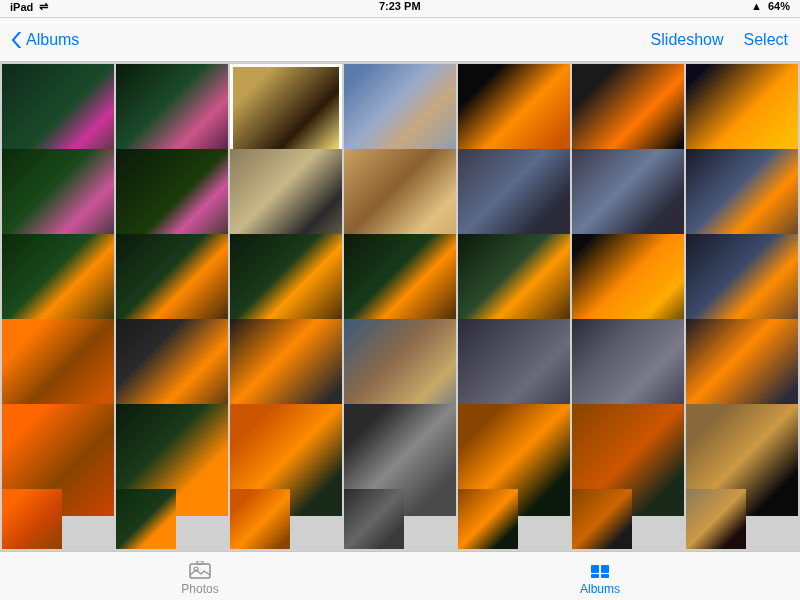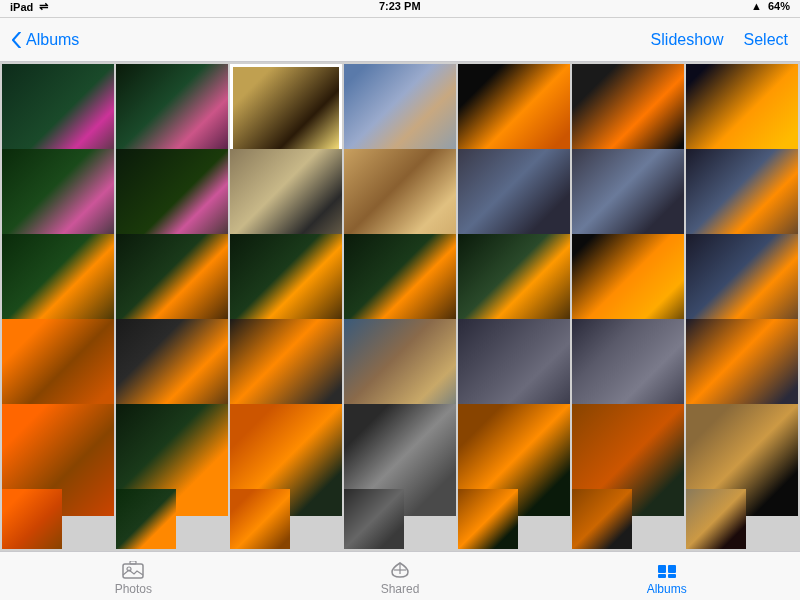--- a/index.html
+++ b/index.html
@@ -302,30 +302,20 @@
       <svg width="22" height="18" viewBox="0 0 22 18" fill="none">
         <rect x="1" y="3" width="20" height="14" rx="2" stroke="#8e8e93" stroke-width="1.5"></rect>
         <circle cx="7" cy="8" r="2" stroke="#8e8e93" stroke-width="1.2"></circle>
         <path d="M1 14 L7 9 L12 13 L15 10 L21 14" stroke="#8e8e93" stroke-width="1.2" fill="none"></path>
         <rect x="8" y="0" width="6" height="3" rx="1" stroke="#8e8e93" stroke-width="1.2"></rect>
       </svg>
     </div>
     <span class="tab-label">Photos</span>
   </div>
 
-  <div class="tab-item">
-    <div class="tab-icon">
-      <svg width="22" height="18" viewBox="0 0 22 18" fill="none">
-        <path d="M11 2 C11 2 3 7 3 11 C3 14 6 16 11 16 C16 16 19 14 19 11 C19 7 11 2 11 2Z" stroke="#8e8e93" stroke-width="1.5" fill="none"></path>
-        <path d="M11 2 L11 13" stroke="#8e8e93" stroke-width="1.2"></path>
-        <path d="M5 9 L17 9" stroke="#8e8e93" stroke-width="1.2"></path>
-      </svg>
-    </div>
-    <span class="tab-label">Shared</span>
-  </div>
 
   <div class="tab-item active">
     <div class="tab-icon">
       <svg width="22" height="18" viewBox="0 0 22 18" fill="none">
         <rect x="2" y="4" width="8" height="8" rx="1" fill="#007aff"></rect>
         <rect x="12" y="4" width="8" height="8" rx="1" fill="#007aff"></rect>
         <rect x="2" y="13" width="8" height="4" rx="1" fill="#007aff"></rect>
         <rect x="12" y="13" width="8" height="4" rx="1" fill="#007aff"></rect>
       </svg>
     </div>

